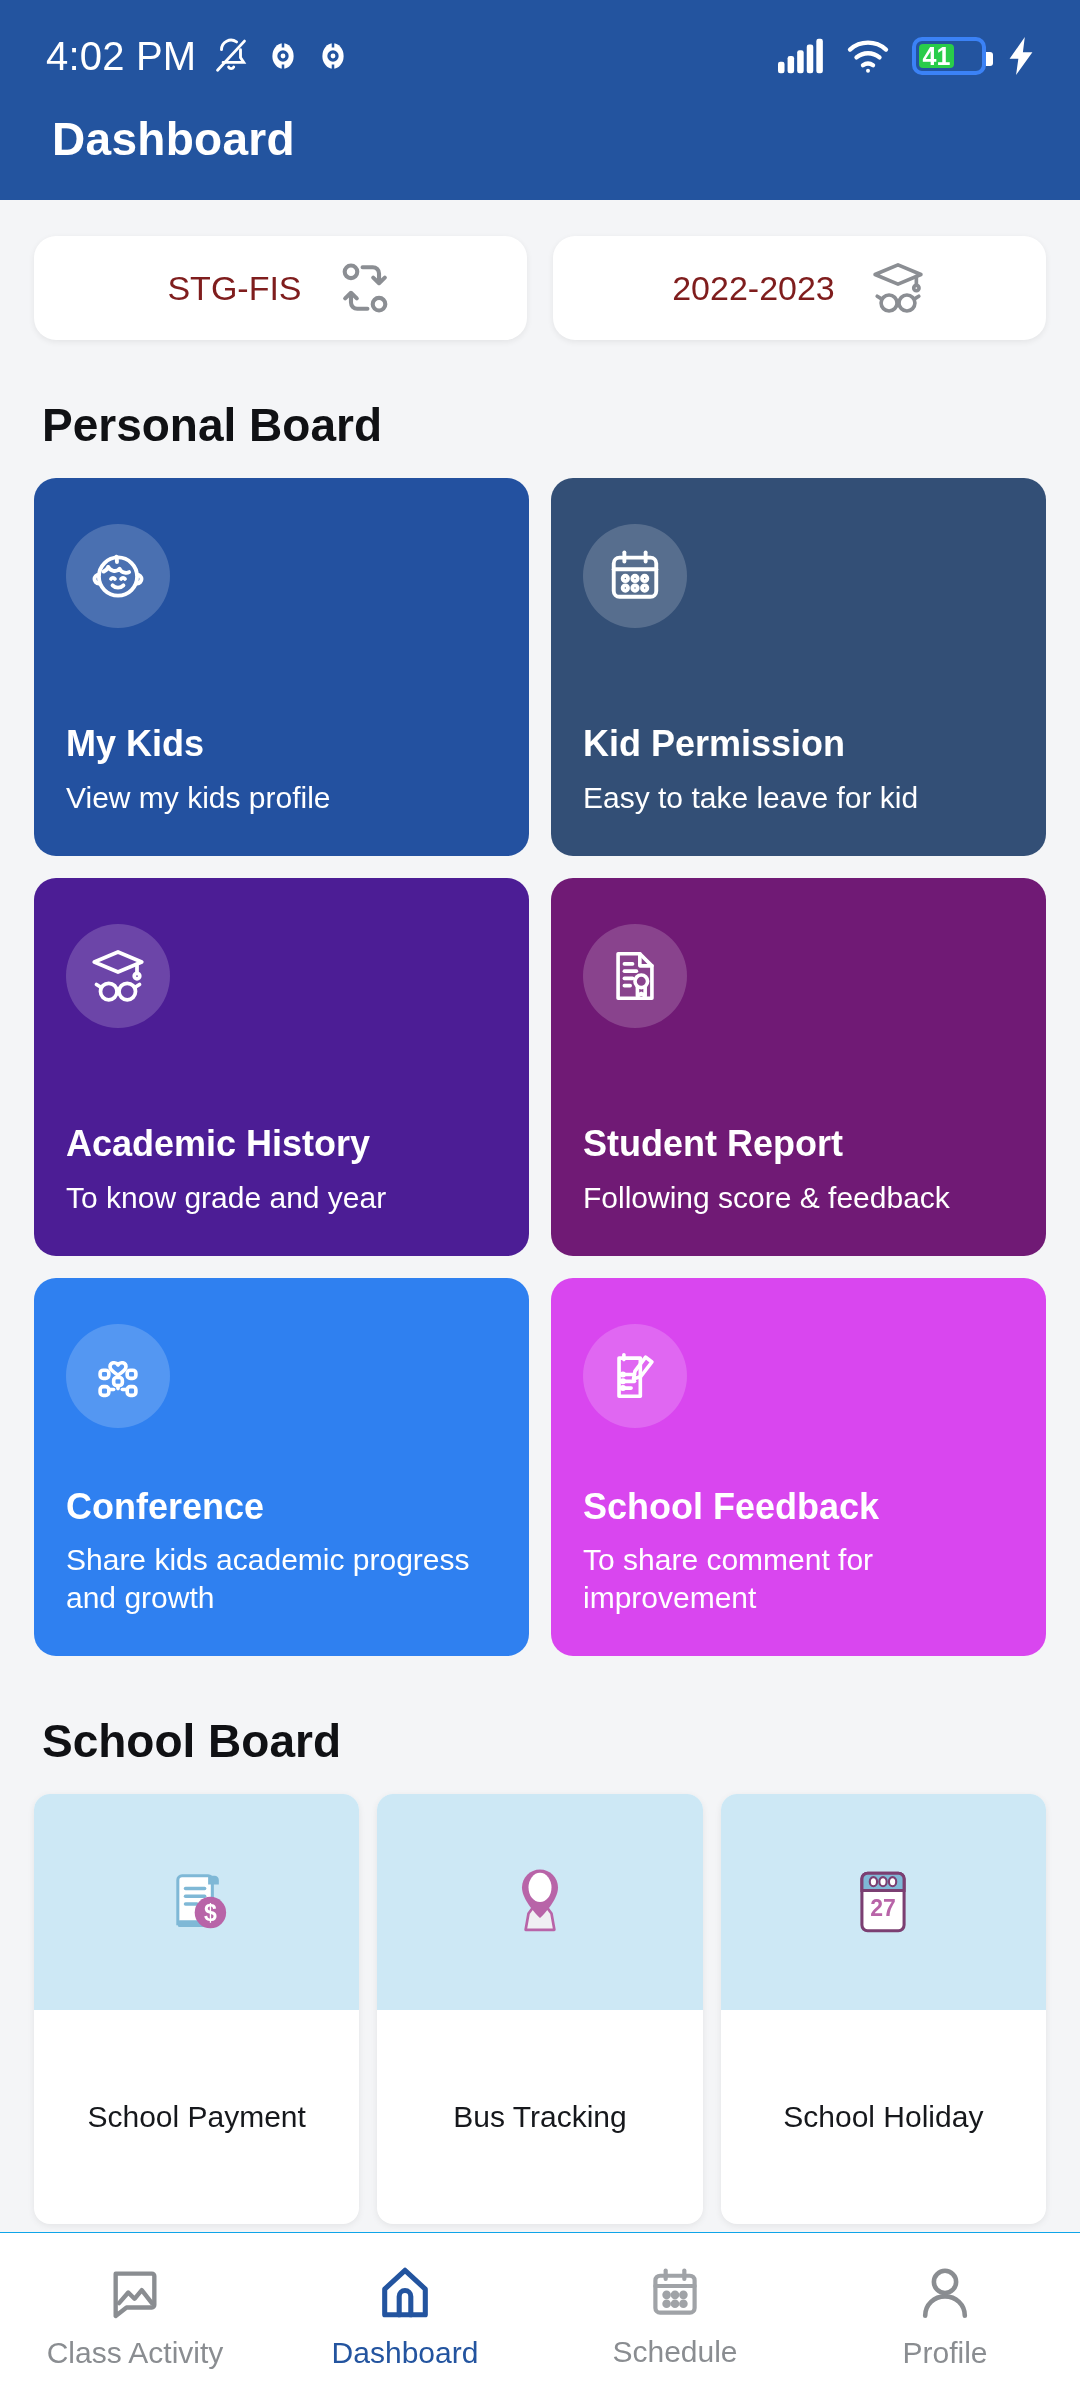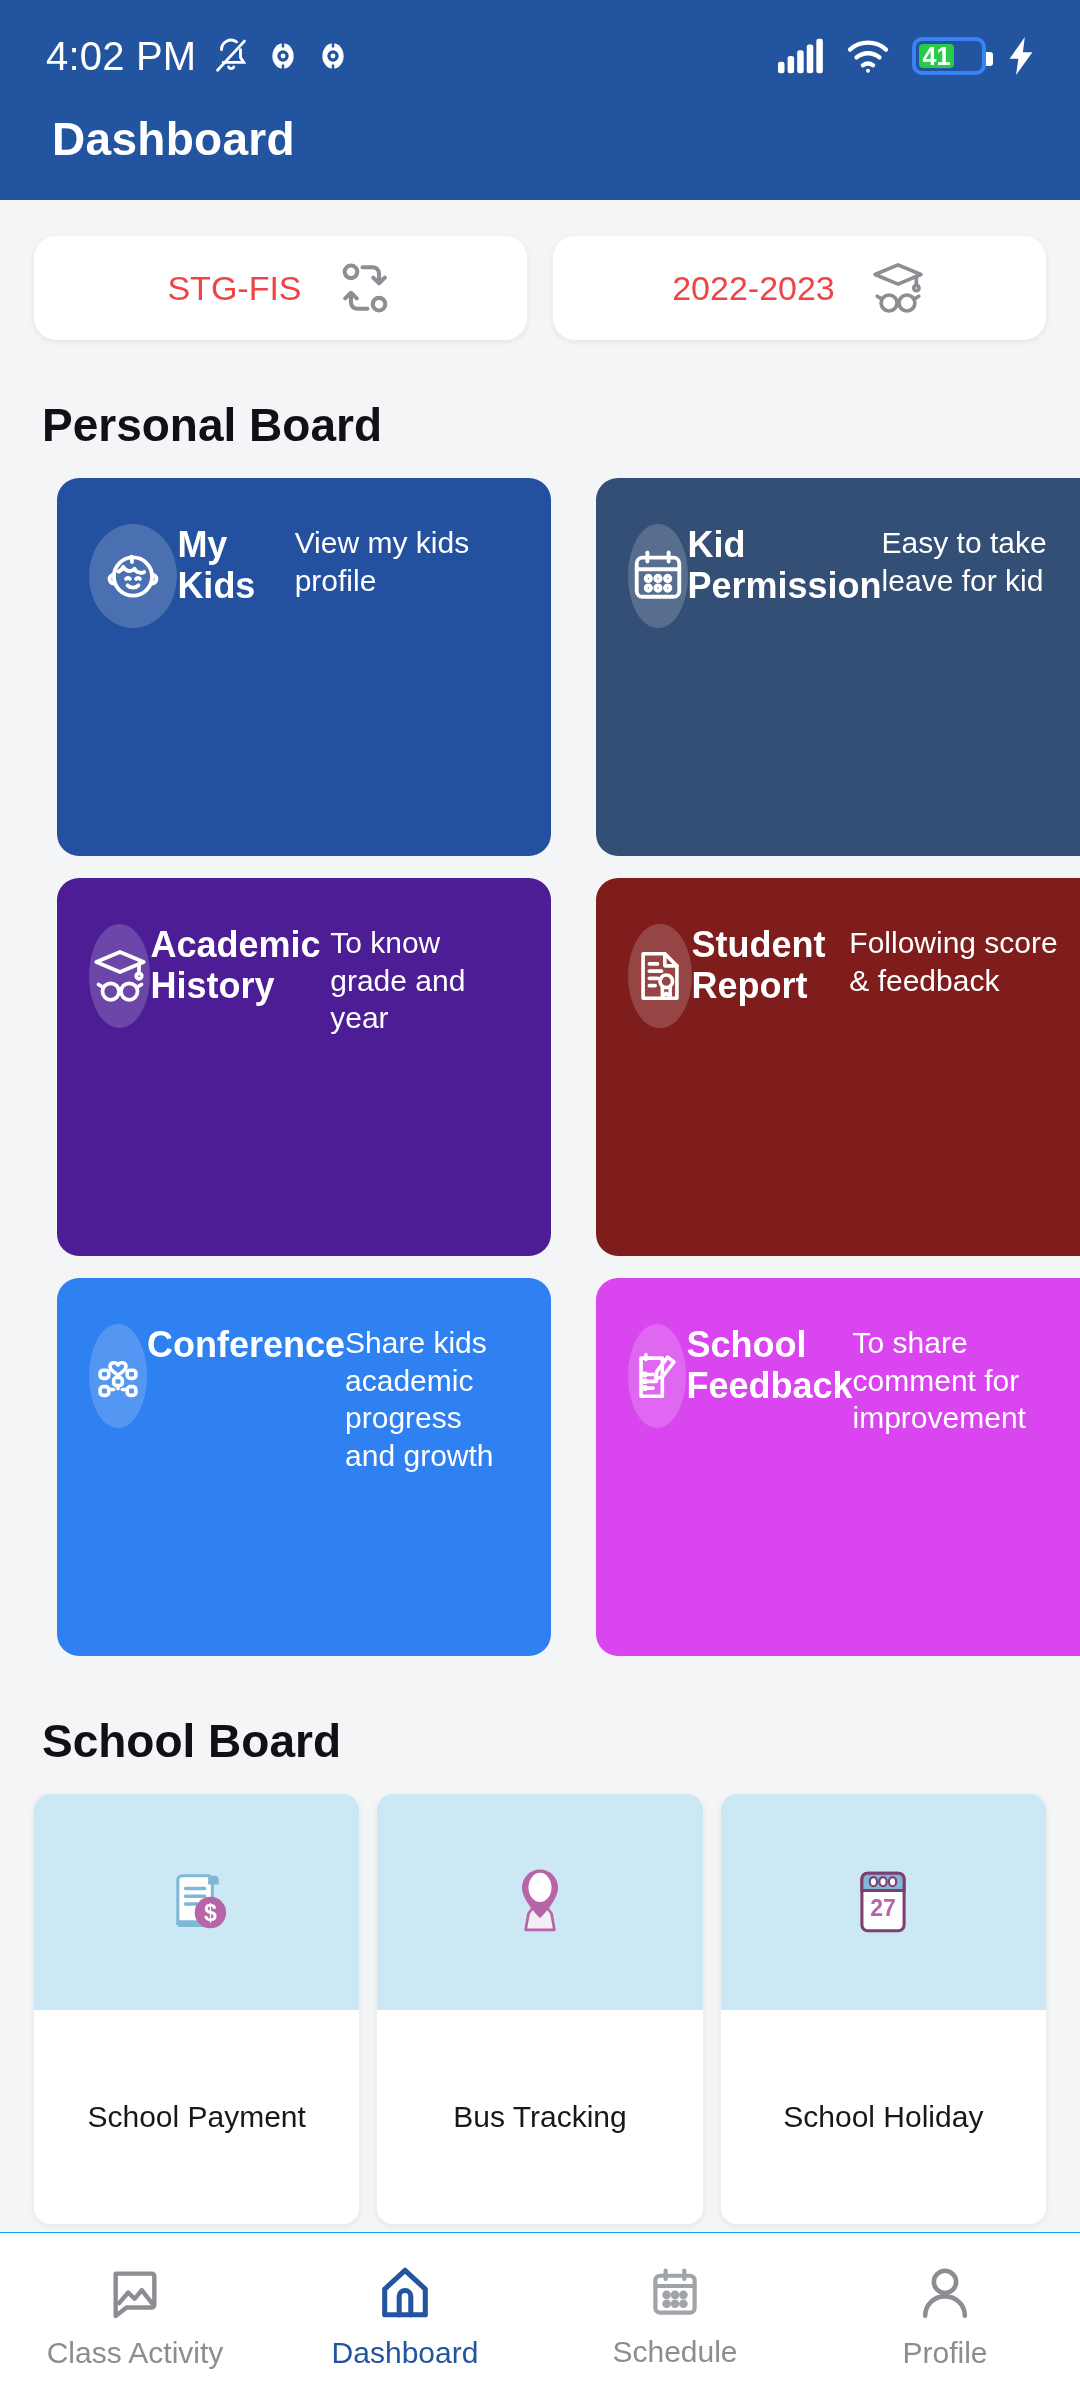--- a/index.html
+++ b/index.html
@@ -43,33 +43,33 @@
   
   .body { flex:1 1 auto; overflow:hidden; background:#f4f5f7; padding:0 34px; }
 
   
   .selectors { display:flex; gap:26px; margin-top:36px; }
   .sel-card {
     flex:1; background:#fff; border-radius:22px; height:104px;
     display:flex; align-items:center; justify-content:center; gap:34px;
     box-shadow:0 2px 6px rgba(0,0,0,.07);
   }
-  .sel-label { font-size:34px; color:#ef4444; }
+  .sel-label { font-size:34px; color:#7f1d1d; }
 
   
   .section-title {
     font-size:46px; font-weight:bold; color:#101114;
     margin:58px 0 26px 8px;
   }
 
   
   .pb-grid { display:grid; grid-template-columns:1fr 1fr; gap:22px; }
   .pb-card {
     border-radius:22px; padding:46px 32px 40px; min-height:378px;
-    display:flex; flex-direction:row; color:#fff;margin-left:23px;
+    display:flex; flex-direction:column; color:#fff;
   }
   .pb-icon-wrap {
     width:104px; height:104px; border-radius:50%;
     background:rgba(255,255,255,.18);
     display:flex; align-items:center; justify-content:center;
     margin-bottom:26px;
   }
   .pb-spacer { flex:1 1 auto; }
   .pb-title { font-size:36px; font-weight:bold; line-height:1.15; margin-bottom:14px; }
   .pb-sub { font-size:30px; line-height:1.25; font-weight:400; }
@@ -242,21 +242,21 @@
             <path d="M11.6 17.6h.8"></path>
             <path d="M5 16.4l-1.6-1"></path>
             <path d="M19 16.4l1.6-1"></path>
           </svg>
         </div>
         <div class="pb-spacer"></div>
         <div class="pb-title">Academic History</div>
         <div class="pb-sub">To know grade and year</div>
       </div>
 
-      <div class="pb-card" style="background:#7f1d1d">
+      <div class="pb-card" style="background:#701a75">
         <div class="pb-icon-wrap">
           <svg width="58" height="58" viewBox="0 0 24 24" fill="none" stroke="#fff" stroke-width="1.5" stroke-linecap="round" stroke-linejoin="round">
             <path d="M5 2.8h9l5 5v13.4H5z"></path>
             <path d="M14 2.8v5h5"></path>
             <line x1="7.6" y1="7" x2="11" y2="7"></line>
             <line x1="7.6" y1="10" x2="12.6" y2="10"></line>
             <line x1="7.6" y1="13" x2="11" y2="13"></line>
             <line x1="7.6" y1="16" x2="10" y2="16"></line>
             <circle cx="14.6" cy="14.2" r="2.6"></circle>
             <path d="M13 16.4v4l1.6-1.2 1.6 1.2v-4"></path>

